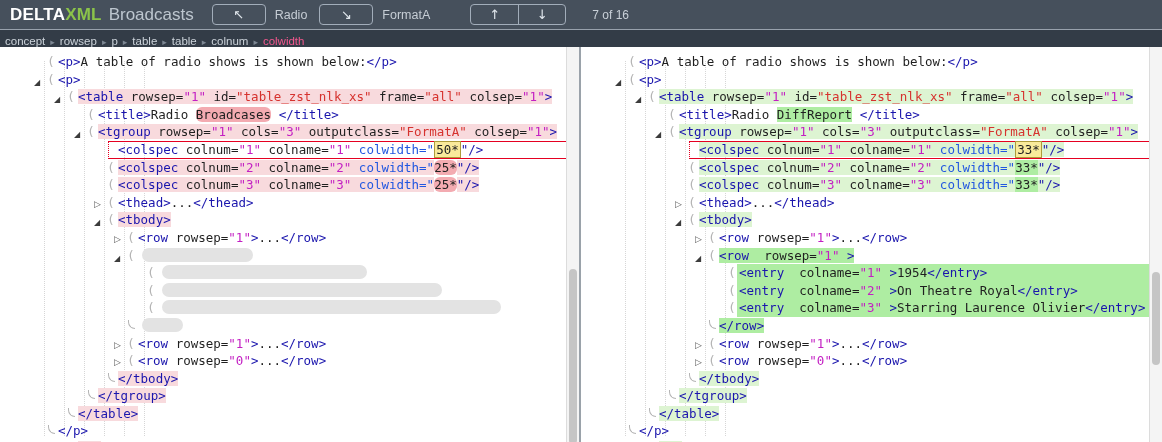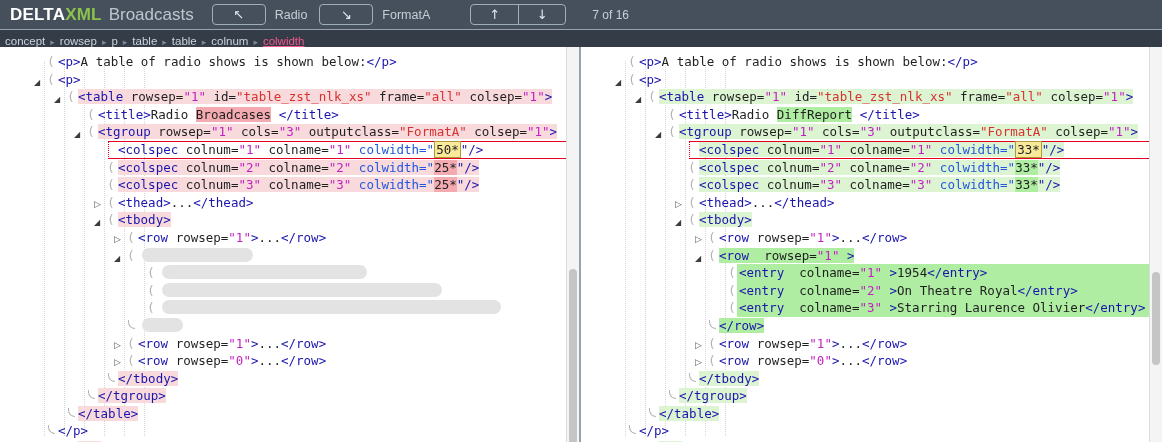--- a/index.html
+++ b/index.html
@@ -23,21 +23,21 @@
     height:21px; overflow:hidden; }
   .tb-pair button { background:transparent; border:none; width:47px; height:19px;
     color:#e2e8ee; font-size:13px; cursor:pointer; font-family:"DejaVu Sans", sans-serif; }
   .tb-pair button + button { border-left:1px solid #a2adba; }
   .counter { color:#c9d0d8; font-size:12px; margin-left:26px; }
 
   
   nav.bc { height:17px; background:#333c47; display:flex; align-items:flex-end;
     padding-left:5px; font-size:11.5px; }
   .bc-item { color:#ccd3da; cursor:pointer; }
-  .bc-item.current { color:#f4578e;text-decoration:underline; }
+  .bc-item.current { color:#f4578e; }
   .bc-sep { color:#7e8894; font-size:9px; margin:0 5px; }
 
   
   main { display:flex; height:397px; background:#fff; }
   .panel { position:relative; height:100%; overflow:hidden; background:#fff; }
   #panel-left  { width:579px; }
   #panel-right { width:581px; }
   .divider { width:2px; background:#9aa2aa; height:100%; }
   .panel-content { position:absolute; inset:0 13px 0 0; overflow:hidden; padding-top:6px; }
   .guide { position:absolute; top:14px; bottom:8px; border-left:1px dotted #d6d6d6; }
@@ -65,21 +65,21 @@
   .tok-tag   { color:#1a15ad; }
   .tok-attr  { color:#1f1f1f; }
   .tok-val   { color:#c31fc3; }
   .tok-str   { color:#d6322e; }
   .tok-attrc { color:#2257e0; }
   .tok-cw    { color:#222222; }
   .tok-txt   { color:#1f1f1f; }
   .tok-dots  { color:#1f1f1f; }
   
   .bg-lp  { background:#f8dadd; }
-  .bg-dp  { background:#f3abb1; }
+  .bg-dp  { background:#f3abb1;border-radius:6px; }
   .bg-lg  { background:#ddf4d2; }
   .bg-dg  { background:#aeeda2; }
   .bg-yel { background:#f9ea9b; border:1px solid #ad9b3a; padding:0 1px; }
 
   
   .scrollbar { position:absolute; top:0; bottom:0; right:0; width:13px;
     background:#f4f4f4; border-left:1px solid #dcdcdc; }
   .thumb { position:absolute; left:2px; right:2px; background:#c5c5c5;
     border-radius:6px; cursor:pointer; }
 </style>

